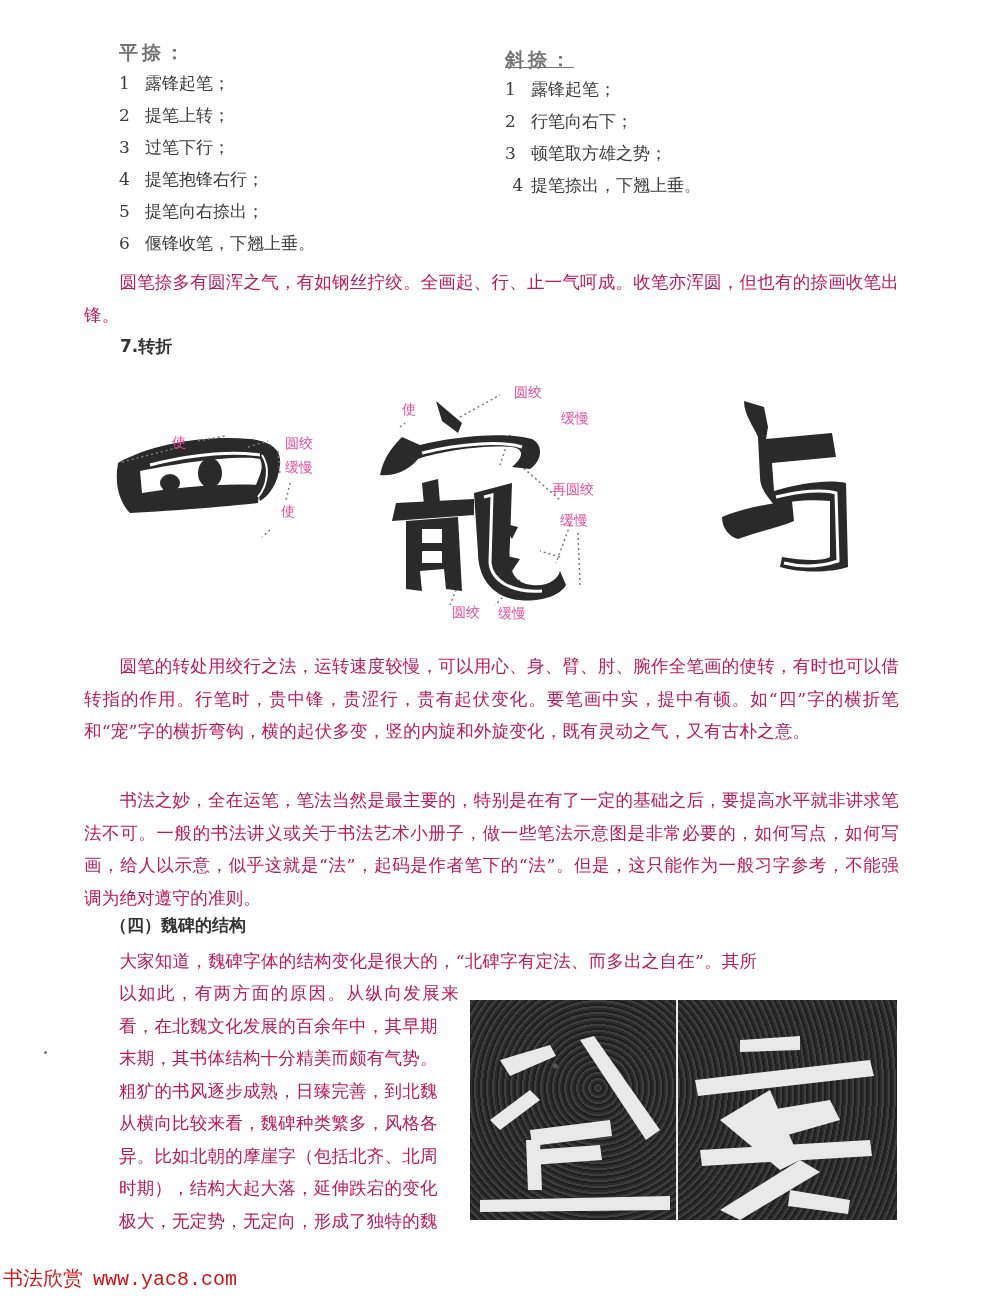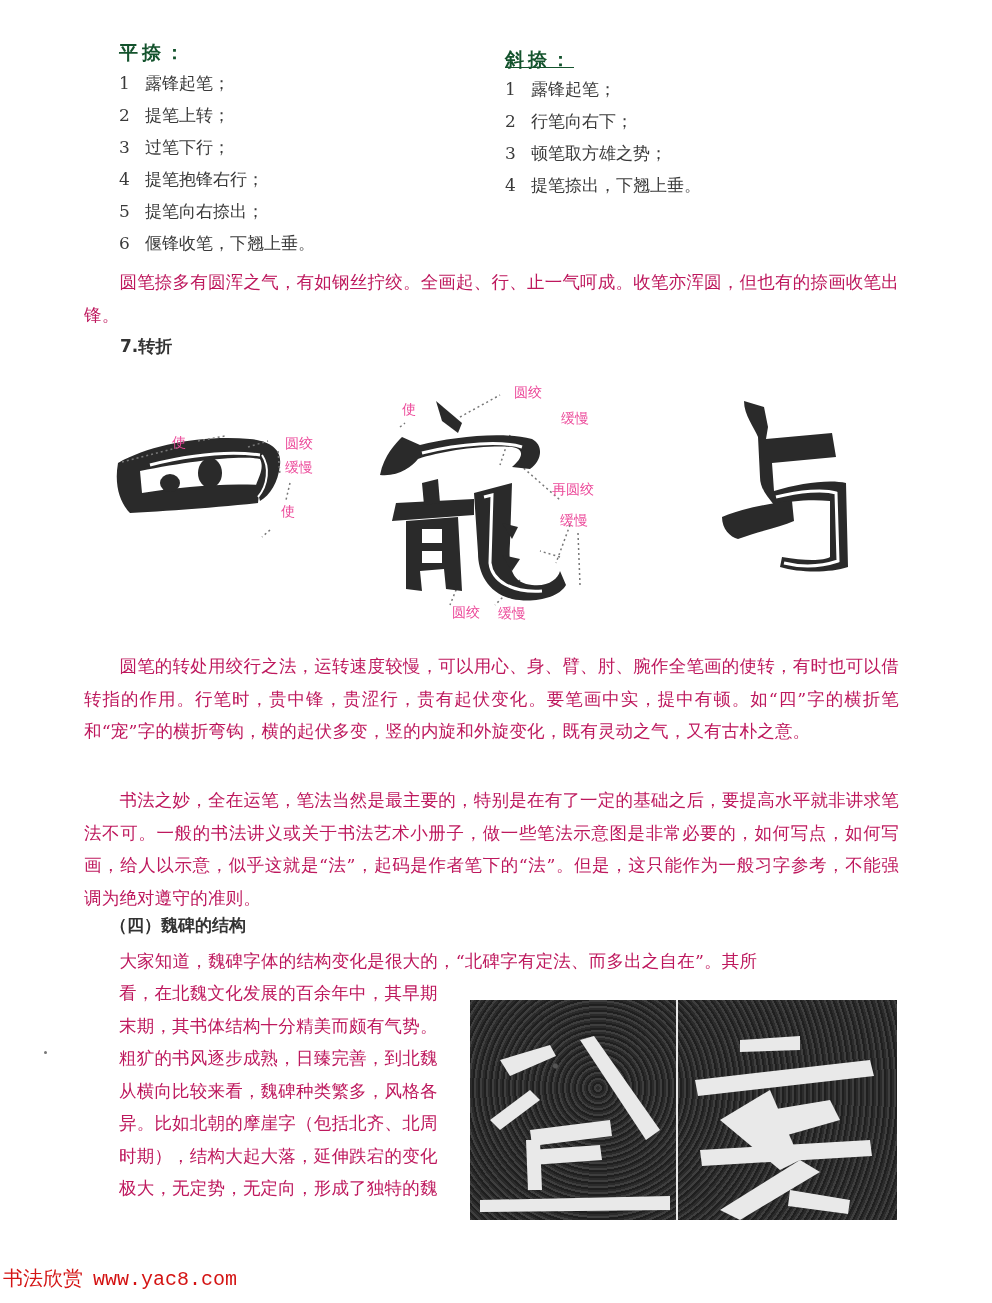--- a/index.html
+++ b/index.html
@@ -1,21 +1,21 @@
 <!DOCTYPE html>
 <html><head>
 <meta charset="utf-8">
 <style>
   html, body { margin: 0; padding: 0; }
   body {
     width: 992px; height: 1303px; background: #ffffff; position: relative; overflow: hidden;
     font-family: "DejaVu Serif", "Liberation Serif", serif; color: #2a2a2a;
   }
   .abs { position: absolute; }
-  .list-title { font-size: 19px; font-weight: bold; letter-spacing: 4px; color: #14532d; }
+  .list-title { font-size: 19px; font-weight: bold; letter-spacing: 4px; color: #737373; }
   .list-item { font-size: 17px; color: #3a3a3a; white-space: nowrap; }
   .list-item .num { display: inline-block; width: 26px; }
   .para {
     font-size: 17.5px; line-height: 32.5px; color: #be185d; text-align: justify;
     text-align-last: left; letter-spacing: 0.2px;
   }
   .heading {
     font-family: "DejaVu Sans", "Liberation Sans", sans-serif; font-weight: bold;
     font-size: 17px; color: #333;
   }
@@ -51,21 +51,21 @@
   <div class="list-item" style="height:32px;"><span class="num">4</span><span>提笔抱锋右行；</span></div>
   <div class="list-item" style="height:32px;"><span class="num">5</span><span>提笔向右捺出；</span></div>
   <div class="list-item" style="height:32px;"><span class="num">6</span><span>偃锋收笔，下翘上垂。</span></div>
 </div>
 
 <div class="abs list-title" style="left:505px; top:47px;text-decoration:underline;">斜捺：</div>
 <div class="abs" style="left:505px; top:78px;">
   <div class="list-item" style="height:32px;"><span class="num">1</span><span>露锋起笔；</span></div>
   <div class="list-item" style="height:32px;"><span class="num">2</span><span>行笔向右下；</span></div>
   <div class="list-item" style="height:32px;"><span class="num">3</span><span>顿笔取方雄之势；</span></div>
-  <div class="list-item" style="height:32px;"><span class="num">4</span><span>提笔捺出，下翘上垂。</span></div>
+  <div class="list-item" style="height:32px;text-align:center;"><span class="num">4</span><span>提笔捺出，下翘上垂。</span></div>
 </div>
 
 <div class="abs para" style="left:84px; top:266px; width:815px;">　　圆笔捺多有圆浑之气，有如钢丝拧绞。全画起、行、止一气呵成。收笔亦浑圆，但也有的捺画收笔出锋。</div>
 
 <div class="abs heading" style="left:120px; top:335px;">7.转折</div>
 
 <div class="abs" style="left:100px; top:375px; width:800px; height:255px;">
 
   <svg class="abs" style="left:10px; top:50px;" width="180" height="90" viewBox="0 0 180 90">
     <path d="M8,38 C40,20 90,10 140,14 C160,16 172,24 170,40 C168,58 160,70 150,76 L146,60 C150,50 154,42 150,34 C130,30 80,36 30,46 L32,68 C70,62 110,58 150,60 L148,78 C110,82 60,86 20,88 C10,78 4,60 8,38 Z" fill="#2a2a2a"></path>
@@ -129,20 +129,21 @@
 </div>
 
 <div class="abs para" style="left:84px; top:650px; width:815px;">　　圆笔的转处用绞行之法，运转速度较慢，可以用心、身、臂、肘、腕作全笔画的使转，有时也可以借转指的作用。行笔时，贵中锋，贵涩行，贵有起伏变化。要笔画中实，提中有顿。如“四”字的横折笔和“宠”字的横折弯钩，横的起伏多变，竖的内旋和外旋变化，既有灵动之气，又有古朴之意。</div>
 
 <div class="abs para" style="left:84px; top:784px; width:815px;">　　书法之妙，全在运笔，笔法当然是最主要的，特别是在有了一定的基础之后，要提高水平就非讲求笔法不可。一般的书法讲义或关于书法艺术小册子，做一些笔法示意图是非常必要的，如何写点，如何写画，给人以示意，似乎这就是“法”，起码是作者笔下的“法”。但是，这只能作为一般习字参考，不能强调为绝对遵守的准则。</div>
 
 <div class="abs heading" style="left:110px; top:914px;">（四）魏碑的结构</div>
 
 <div class="abs para" style="left:84px; top:945px; width:815px; white-space:nowrap;">　　大家知道，魏碑字体的结构变化是很大的，“北碑字有定法、而多出之自在”。其所</div>
 <div class="abs" style="left:119px; top:977px; width:340px;">
+  <div class="para" style="white-space:nowrap; text-align-last:justify;">以如此，有两方面的原因。从纵向发展来</div>
   <div class="para" style="white-space:nowrap;">看，在北魏文化发展的百余年中，其早期</div>
   <div class="para" style="white-space:nowrap;">末期，其书体结构十分精美而颇有气势。</div>
   <div class="para" style="white-space:nowrap;">粗犷的书风逐步成熟，日臻完善，到北魏</div>
   <div class="para" style="white-space:nowrap;">从横向比较来看，魏碑种类繁多，风格各</div>
   <div class="para" style="white-space:nowrap;">异。比如北朝的摩崖字（包括北齐、北周</div>
   <div class="para" style="white-space:nowrap;">时期），结构大起大落，延伸跌宕的变化</div>
   <div class="para" style="white-space:nowrap;">极大，无定势，无定向，形成了独特的魏</div>
 </div>
 <div class="abs" style="left:44px; top:1051px; width:3px; height:3px; background:#777; border-radius:50%;"></div>
 

